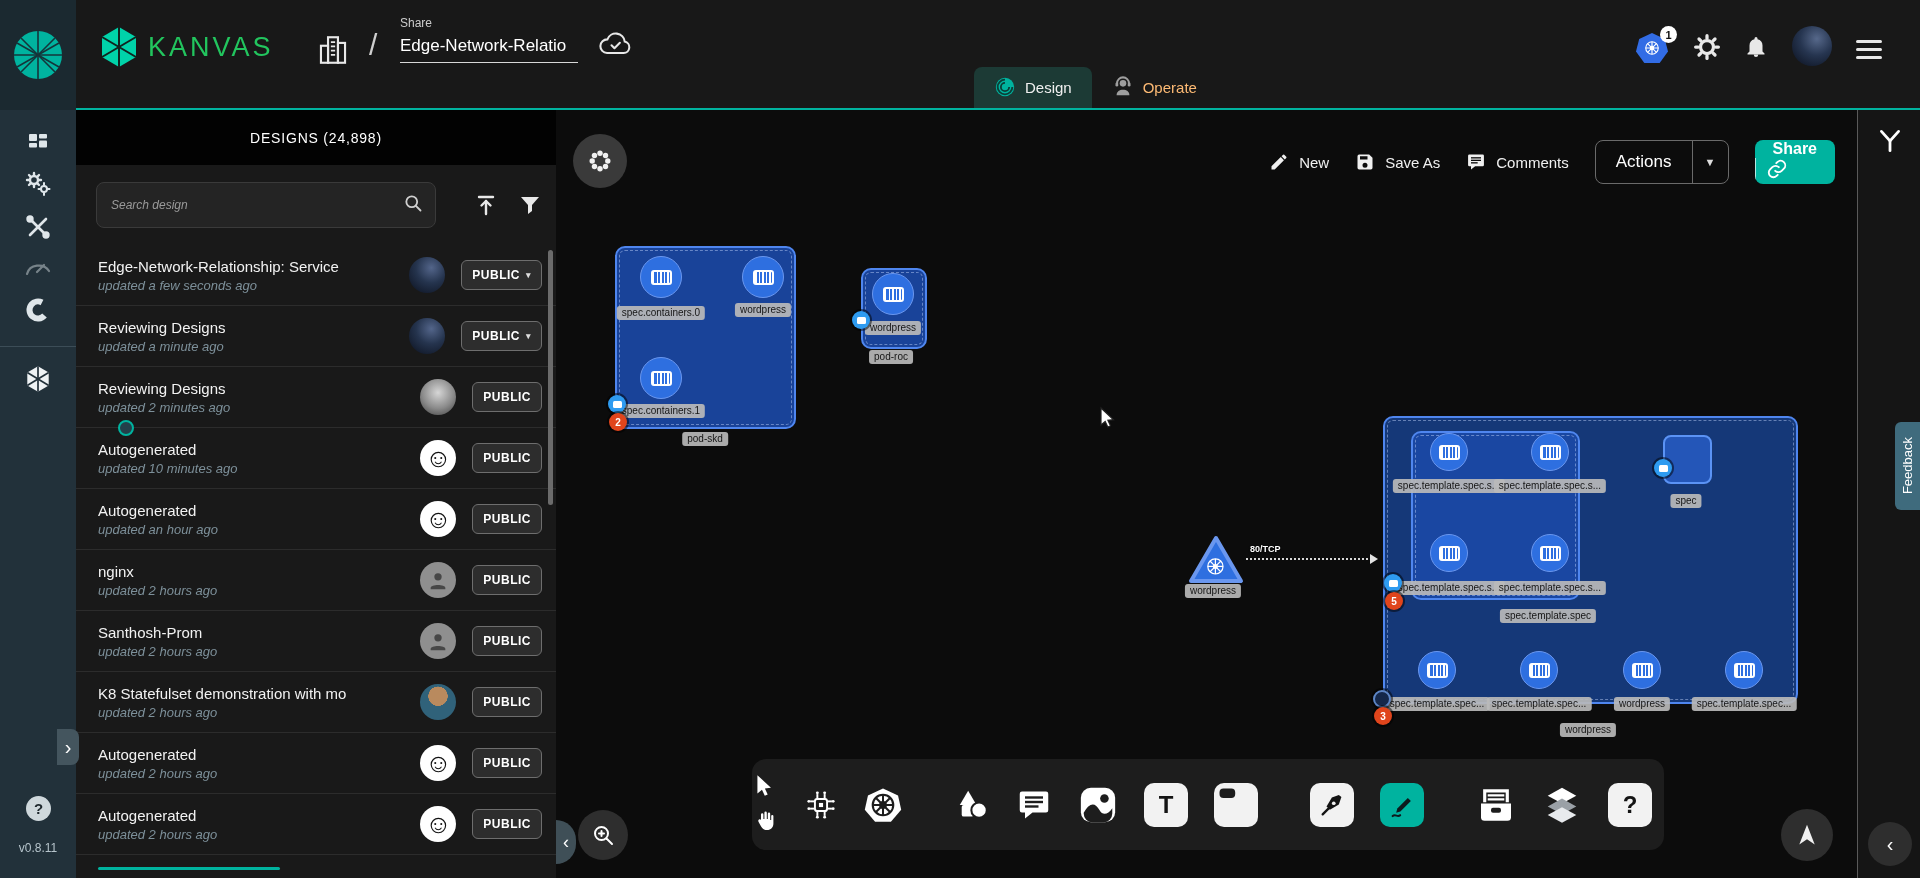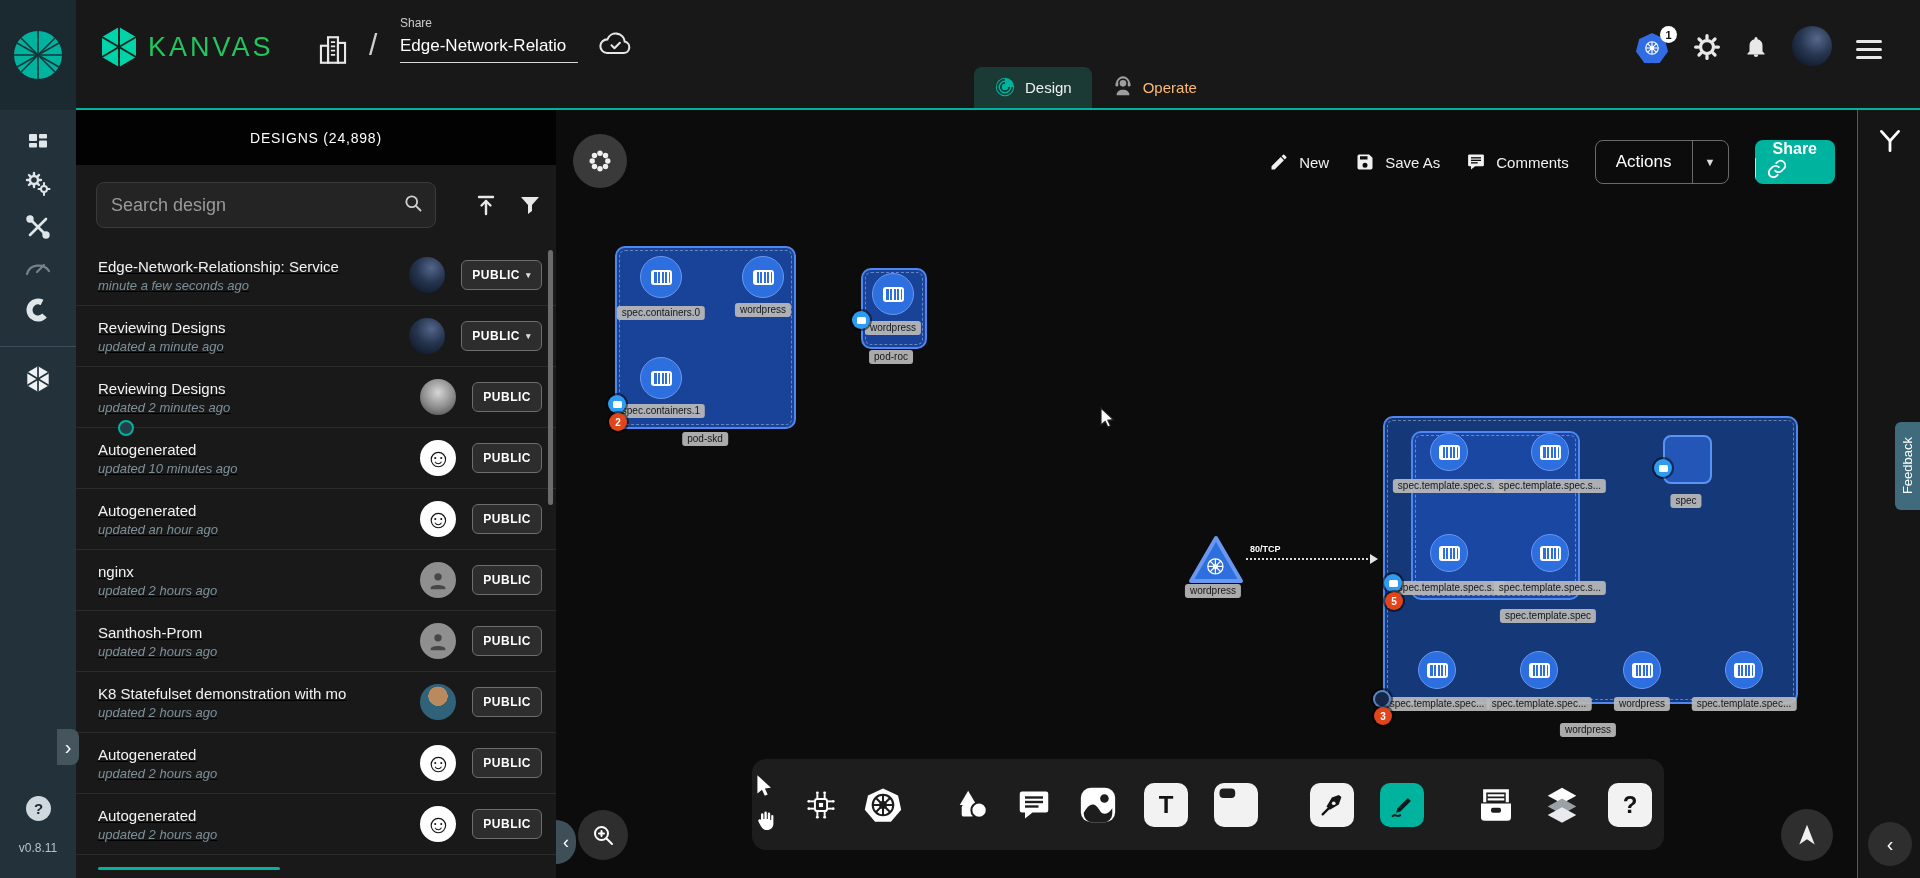--- a/index.html
+++ b/index.html
@@ -38,26 +38,26 @@
   .side-div { position:absolute; left:0; width:76px; height:1px; background:#3c4d57; }
   .expand-btn { position:absolute; left:57px; top:619px; width:22px; height:36px; background:#44555e; border-radius:0 8px 8px 0; color:#fff; font-size:20px; display:flex; align-items:center; justify-content:center; cursor:pointer; z-index:40; }
   .help-btn { position:absolute; left:26px; top:686px; width:25px; height:25px; border-radius:50%; background:#cfd8dc; color:#1d272c; font-weight:700; font-size:15px; display:flex; align-items:center; justify-content:center; cursor:pointer; }
   .version { position:absolute; left:0; width:76px; top:731px; text-align:center; color:#b6c4cb; font-size:12px; }
 
   
   .panel { position:absolute; left:76px; top:110px; width:480px; height:768px; background:#191919; z-index:20; }
   .panel-head { position:absolute; left:0; top:0; width:100%; height:55px; background:#020202; display:flex; align-items:center; justify-content:center; color:#fff; font-size:14px; letter-spacing:.8px; font-weight:500; }
   .search-row { position:absolute; left:0; top:55px; width:100%; height:80px; }
   .search-box { position:absolute; left:20px; top:17px; width:340px; height:46px; background:#242424; border:1px solid #3a3a3a; border-radius:8px; display:flex; align-items:center; padding:0 12px 0 14px; }
-  .search-input { flex:1; background:transparent; border:none; color:#f0abfc; font-size:18px; font-family:"Liberation Sans",sans-serif; }
+  .search-input { flex:1; background:transparent; border:none; color:#f0abfc; font-size:12px; font-family:"Liberation Sans",sans-serif;font-style:italic; }
   .search-input::placeholder { color:#9a9a9a; }
   .sr-ico { position:absolute; top:28px; cursor:pointer; }
   .list { position:absolute; left:0; top:135px; width:100%; height:633px; overflow:hidden; }
   .row { height:61px; border-bottom:1px solid #2c2c2c; display:flex; align-items:center; padding:0 14px 0 22px; cursor:pointer; }
-  .row-text { flex:1; min-width:0; padding-right:8px;text-decoration:underline; }
+  .row-text { flex:1; min-width:0; padding-right:8px; }
   .row-title { color:#f2f2f2; font-size:15px; white-space:nowrap; overflow:hidden; max-width:265px; }
   .row-sub { color:#7d909a; font-size:13px; font-style:italic; margin-top:3px; }
   .avatar { width:36px; height:36px; border-radius:50%; flex:0 0 36px; margin-right:16px; display:flex; align-items:center; justify-content:center; overflow:hidden; }
   .av-dark { background:radial-gradient(circle at 62% 30%, #53658a 0%, #25344e 45%, #0a0f1c 100%); }
   .av-gray { background:radial-gradient(circle at 50% 38%, #d6d6d6 0%, #8a8a8a 55%, #3c3c3c 100%); }
   .av-smiley { background:#fff; color:#111; font-size:26px; line-height:1; }
   .av-person { background:#8f8f8f; }
   .av-photo { background:radial-gradient(circle at 50% 34%, #b98a5e 0 32%, #30627a 33% 100%); }
   .chip { background:#2d2d2d; border:1px solid #6e6e6e; border-radius:6px; color:#fff; font-size:12px; font-weight:700; letter-spacing:.5px; padding:7px 10px; display:flex; align-items:center; gap:6px; cursor:pointer; font-family:"Liberation Sans",sans-serif; }
   .chip-caret { font-size:9px; color:#ddd; }
@@ -335,21 +335,21 @@
             <path d="M3 4h18l-7 8v6l-4 3v-9L3 4z"></path>
           </svg>
       </span>
     </div>
 
     <div class="list">
 
       <div class="row">
         <div class="row-text">
             <div class="row-title">Edge-Network-Relationship: Service</div>
-            <div class="row-sub">minute a few seconds ago</div>
+            <div class="row-sub">updated a few seconds ago</div>
           </div>
         <div class="avatar av-dark"></div>
         <button class="chip">
             <span>PUBLIC</span>
             <span class="chip-caret">▾</span>
           </button>
       </div>
 
       <div class="row">
         <div class="row-text">

